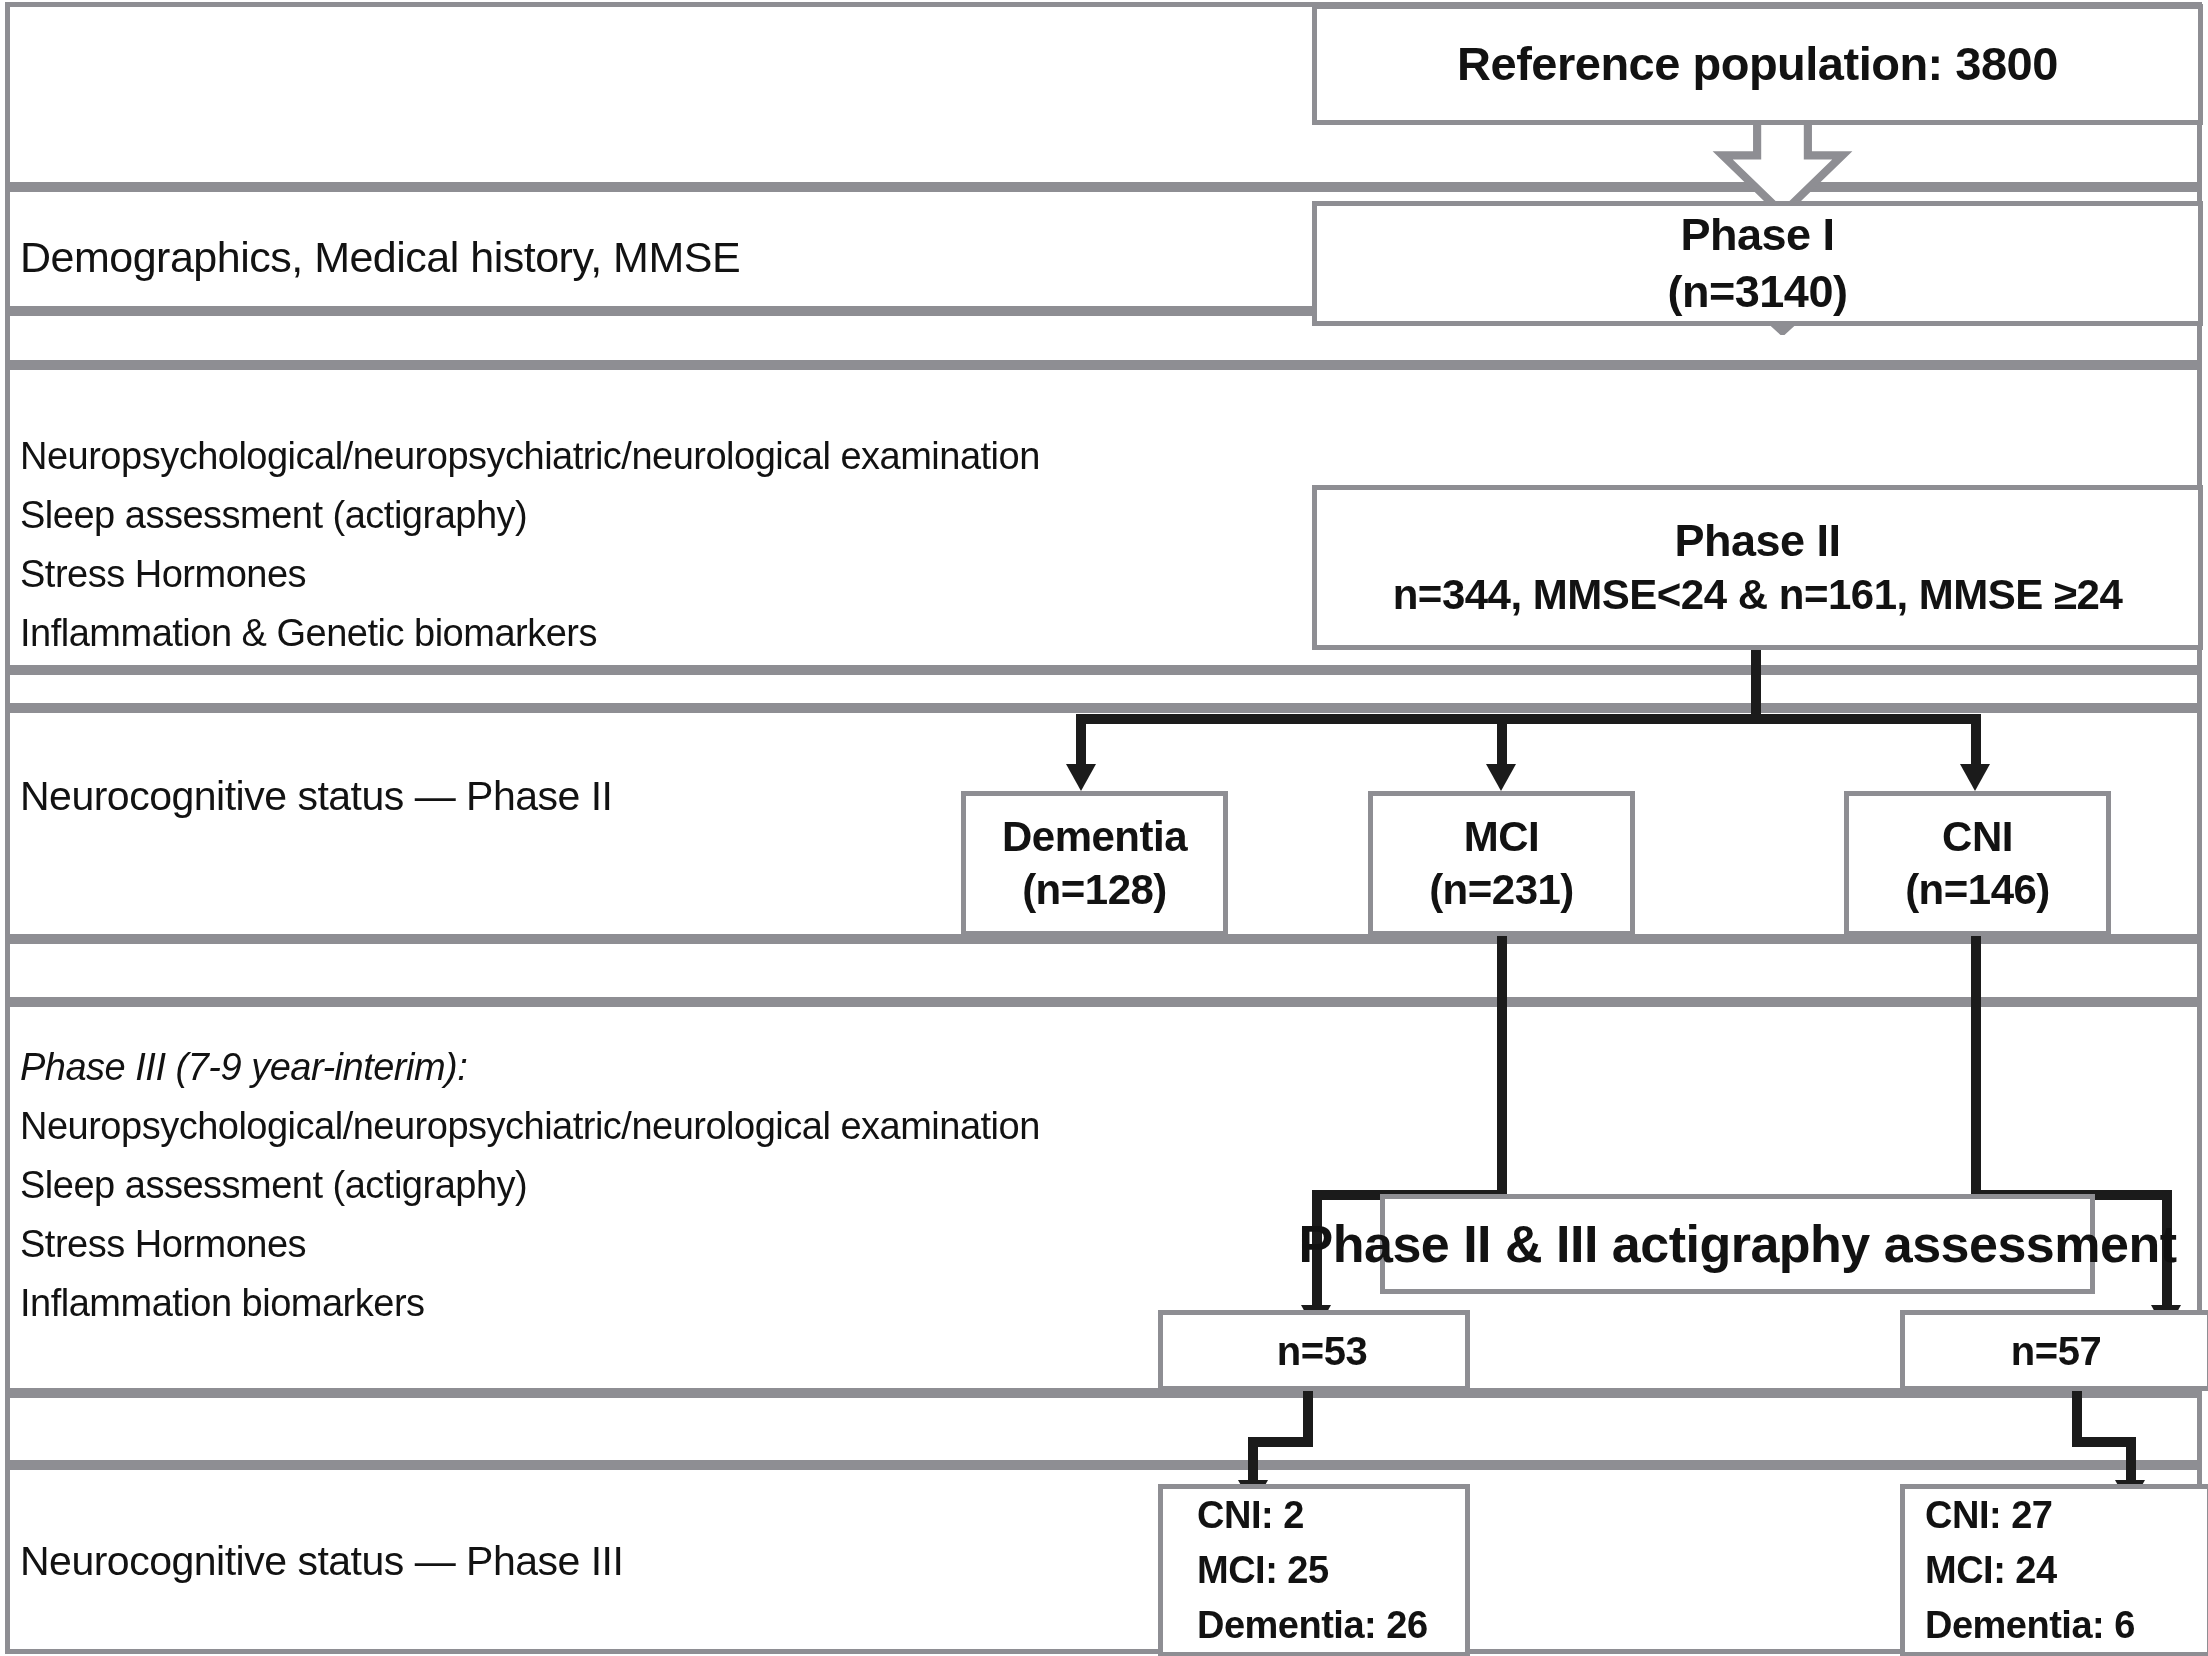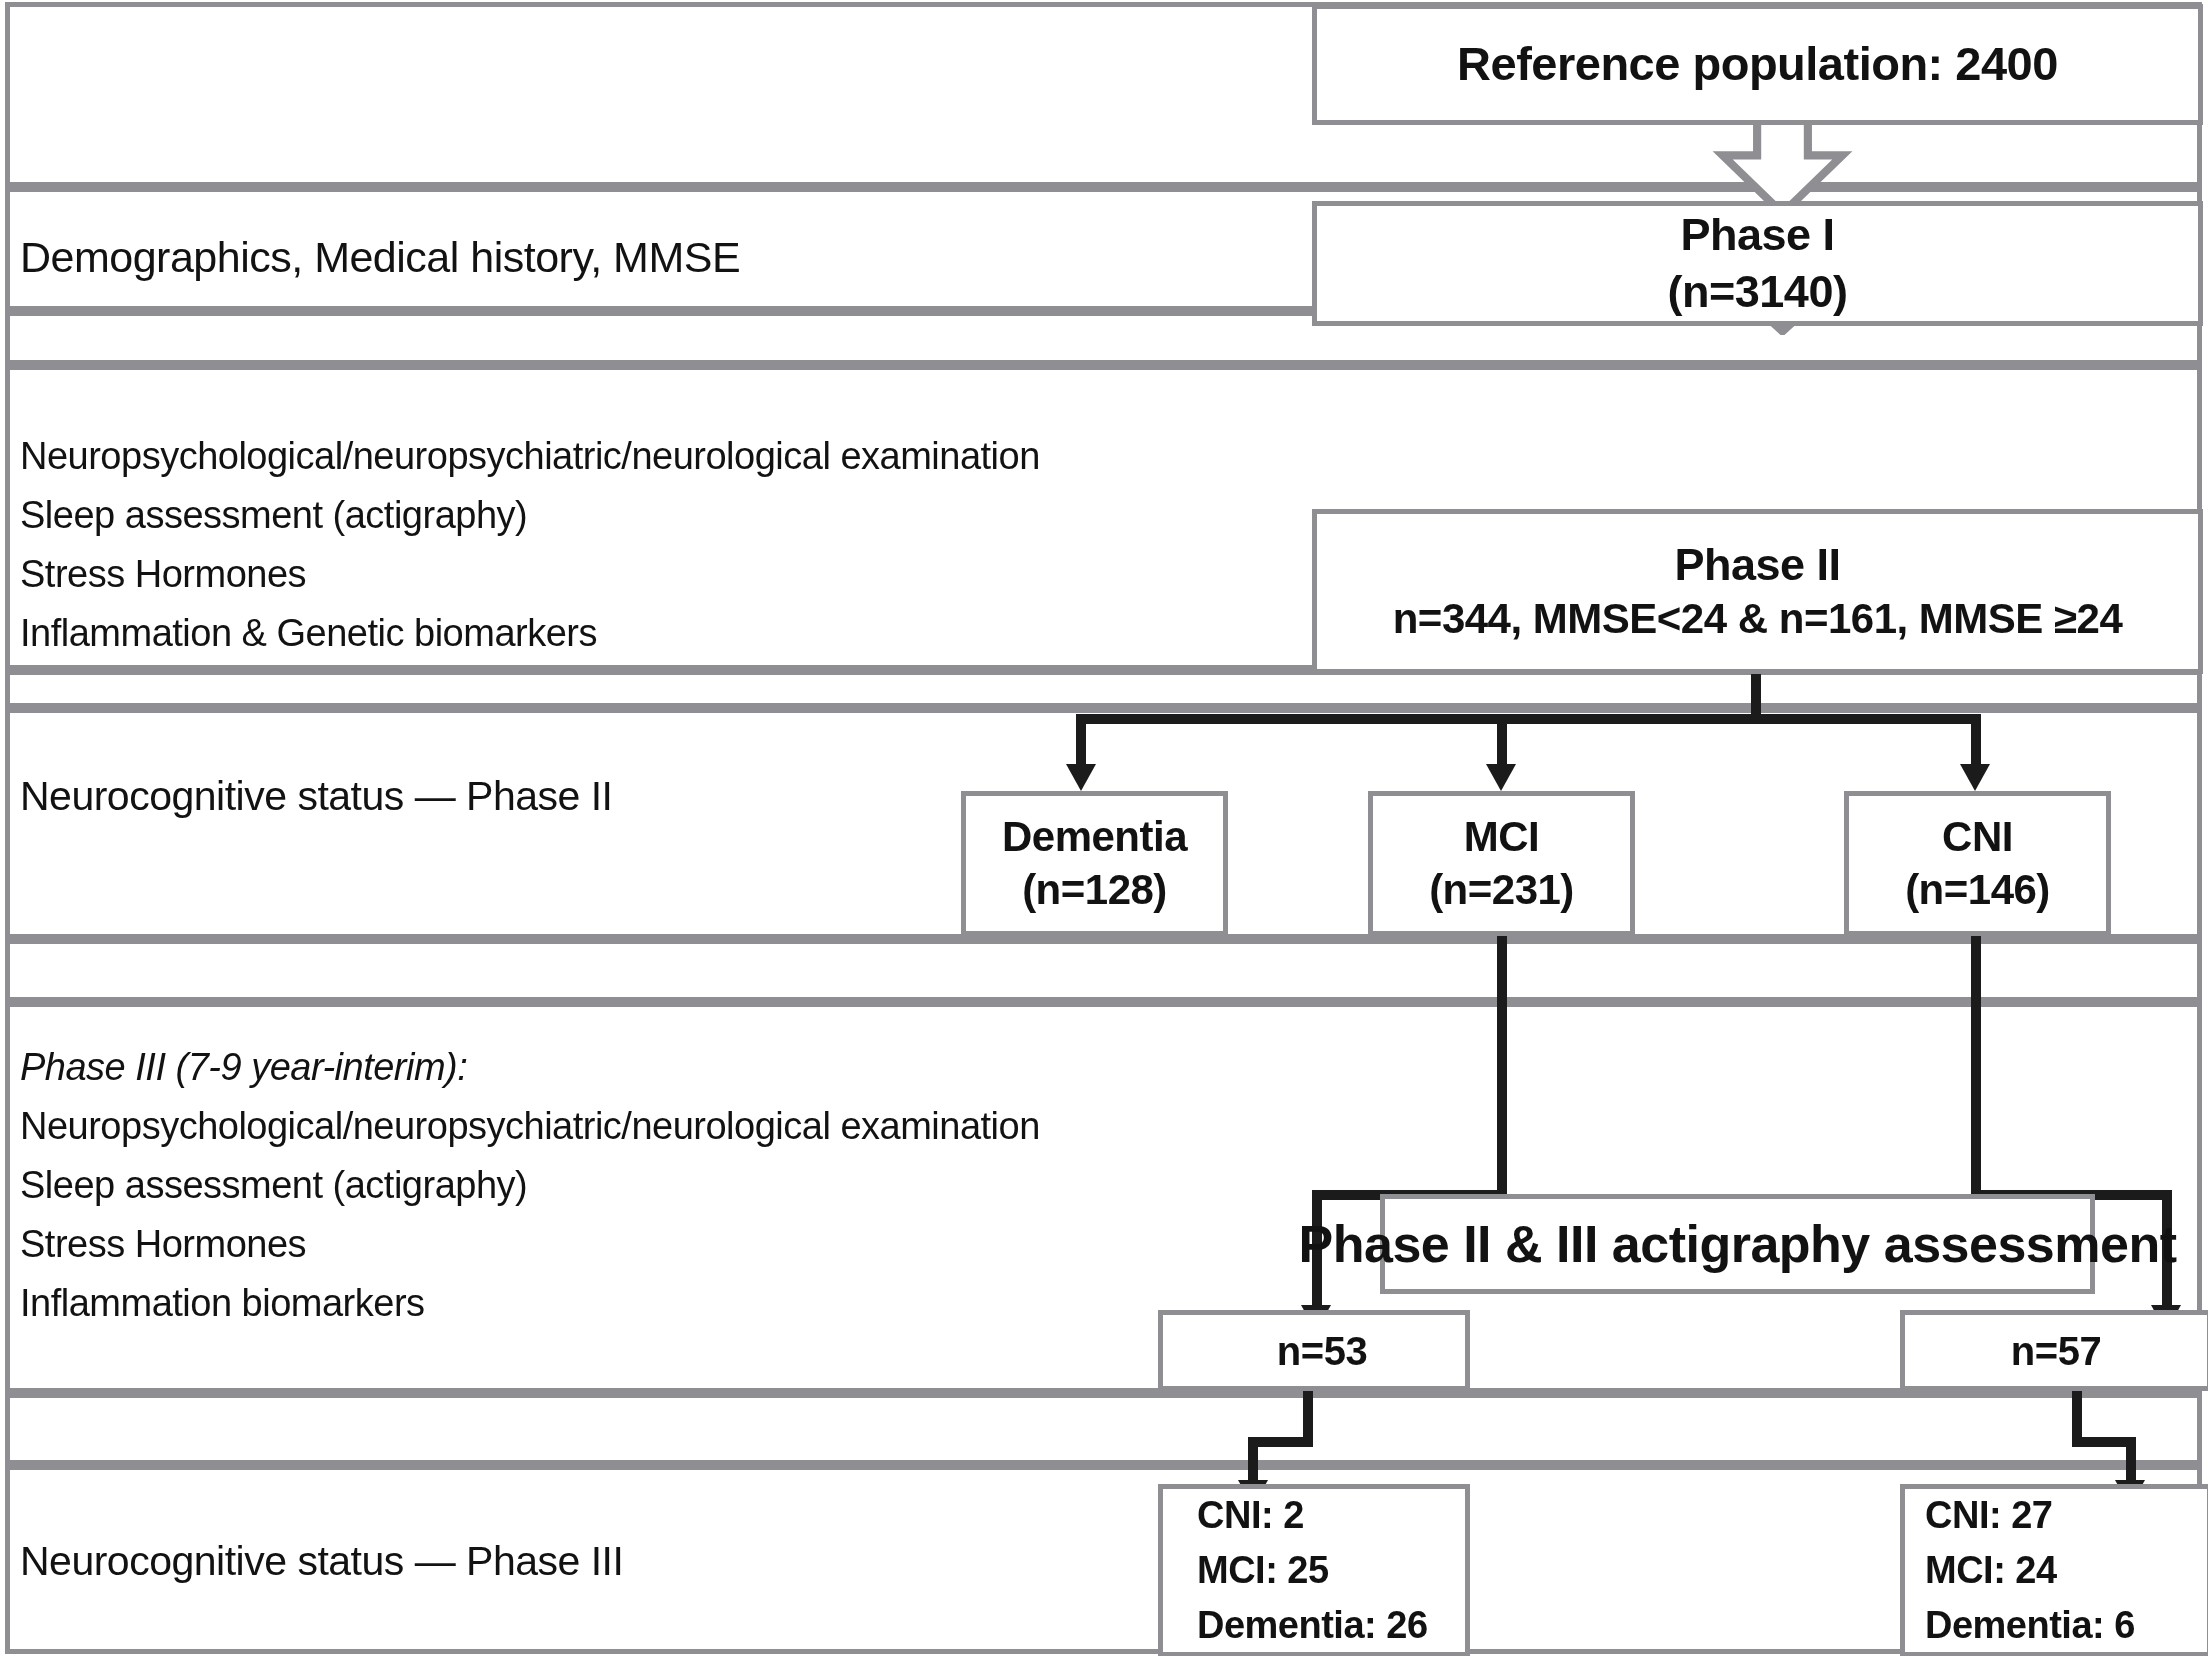--- a/index.html
+++ b/index.html
@@ -162,29 +162,29 @@
 
   <svg class="blockarrow" style="left:1710px; top:119px;" width="145" height="98" viewBox="0 0 160 108">
     <polygon points="52,0 108,0 108,40 146,40 80,104 14,40 52,40" fill="#ffffff" stroke="#8e8e93" stroke-width="9" stroke-linejoin="miter"></polygon>
   </svg>
 
   <svg class="blockarrow" style="left:1710px; top:246px;" width="145" height="89" viewBox="0 0 160 98">
     <polygon points="52,0 108,0 108,34 146,34 80,94 14,34 52,34" fill="#ffffff" stroke="#8e8e93" stroke-width="9" stroke-linejoin="miter"></polygon>
   </svg>
 
   <div class="fbox" style="left:1312px; top:3.6px; width:891px; height:121px; font-size:47px;">
-    <span class="ln">Reference population: 2400</span>
+    <span class="ln">Reference population: 3800</span>
   </div>
 
   <div class="fbox" style="left:1312px; top:201px; width:891px; height:125px; font-size:45px;">
     <span class="ln">Phase I</span>
     <span class="ln" style="font-weight:bold;">(n=3140)</span>
   </div>
 
-  <div class="fbox" style="left:1312px; top:485px; width:891px; height:165px; font-size:45px;margin-top:24px;">
+  <div class="fbox" style="left:1312px; top:485px; width:891px; height:165px; font-size:45px;">
     <span class="ln">Phase II</span>
     <span class="ln" style="font-size:42px;">n=344, MMSE&lt;24 &amp; n=161, MMSE ≥24</span>
   </div>
 
   <div class="fbox" style="left:945px; top:791px; width:267px; height:145px; font-size:42px;margin-left:16px;">
     <span class="ln">Dementia</span>
     <span class="ln">(n=128)</span>
   </div>
 
   <div class="fbox" style="left:1368px; top:791px; width:267px; height:145px; font-size:42px;">

